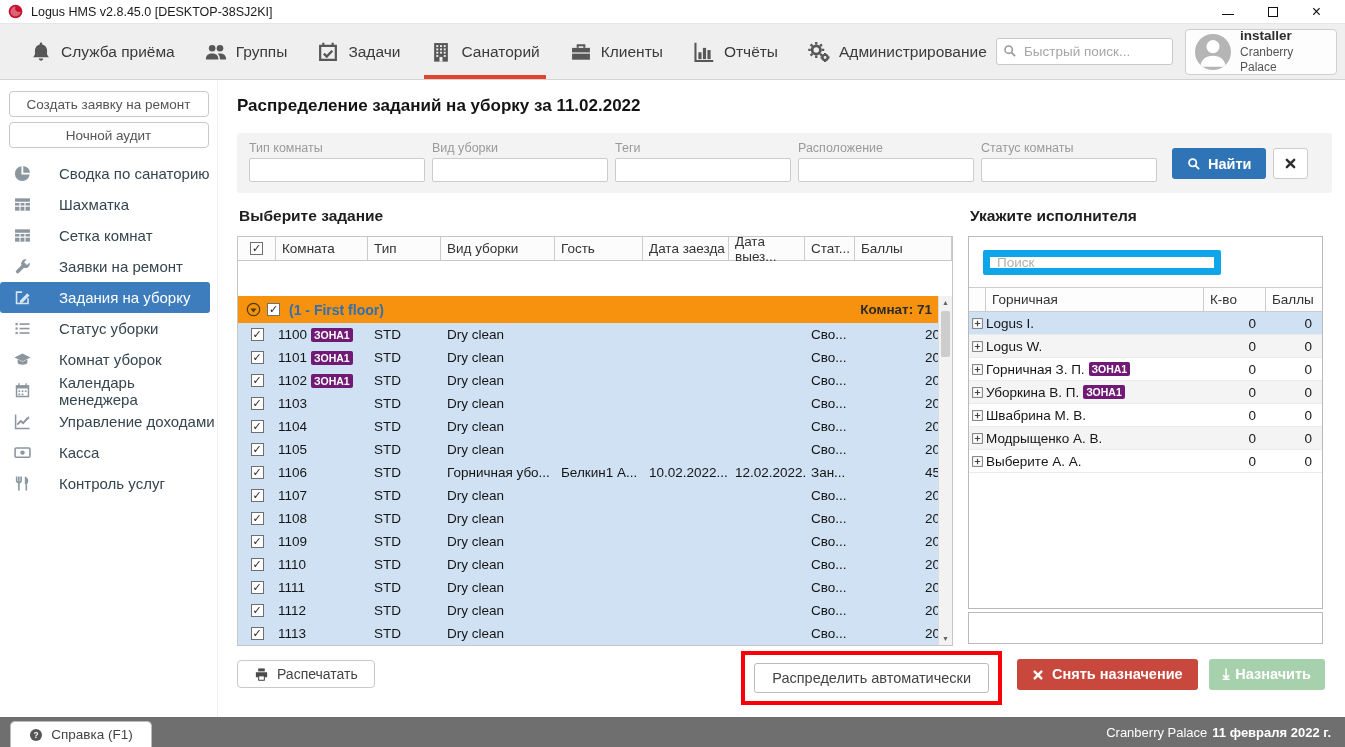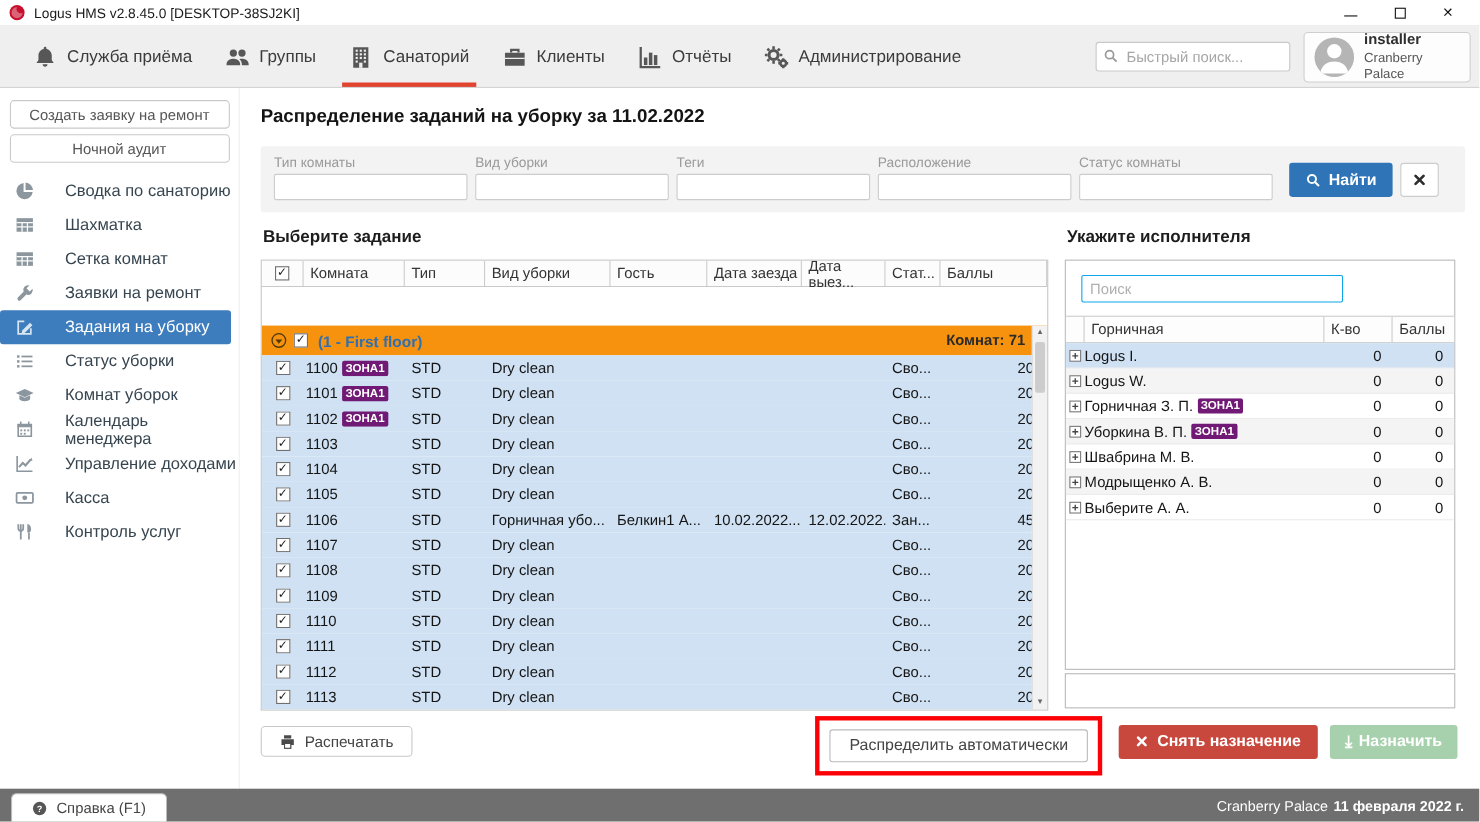--- a/index.html
+++ b/index.html
@@ -91,21 +91,21 @@
   .zone { background:#701a75; color:#fff; font-weight:bold; font-size:10.5px; padding:1px 3px; border-radius:2px; margin-left:4px; flex:none; }
   .room-num { margin-left:2px; }
   .vscroll { position:absolute; right:0; top:59px; bottom:0; width:14px; background:#f2f2f2; border-left:1px solid #ddd; }
   .vs-arrow { height:13px; display:flex; align-items:center; justify-content:center; font-size:7px; color:#666; cursor:pointer; }
   .vs-down { position:absolute; bottom:0; left:0; right:0; }
   .vs-thumb { position:absolute; top:15px; left:2px; width:9px; height:46px; background:#cdcdcd; border-radius:2px; cursor:grab; }
 
   
   .assignees-col { width:355px; flex:none; margin-left:15px; }
   .assign-box { border:1px solid #b9b9b9; height:373px; background:#fff; position:relative; }
-  .assign-search { margin:13px 0 12px 14px; width:238px; height:25px; border:1px solid #0ea5e9; border-radius:2px; padding:0 7px; font-size:13.5px; color:#555; outline:none; font-family:inherit; }
+  .assign-search { margin:13px 0 12px 14px; width:238px; height:25px; border:7px solid #0ea5e9; border-radius:2px; padding:0 7px; font-size:13.5px; color:#555; outline:none; font-family:inherit; }
   .assign-search::placeholder { color:#b0b0b0; }
   .ahead { display:flex; height:25px; border-top:1px solid #ccc; border-bottom:1px solid #ccc; font-size:13.5px; color:#333; background:#fdfdfd; }
   .ah { border-right:1px solid #ccc; display:flex; align-items:center; padding-left:6px; height:100%; }
   .a0 { width:17px; flex:none; display:flex; align-items:center; justify-content:center; }
   .a1 { flex:1; min-width:0; display:flex; align-items:center; overflow:hidden; white-space:nowrap; }
   .a2 { width:62px; flex:none; }
   .a3 { width:56px; flex:none; border-right:none !important; }
   .arow { display:flex; height:23px; align-items:center; font-size:13.5px; color:#151515; border-bottom:1px solid #ebebeb; cursor:pointer; }
   .arow.sel { background:#cfe1f3; }
   .arow.alt { background:#f4f4f4; }
@@ -164,20 +164,28 @@
             </svg></span>
           <span>Служба приёма</span>
         </div>
         <div class="nav-item">
           <span class="icon"><svg viewBox="0 0 16 16">
               <circle cx="5.2" cy="5.3" r="2.4" fill="currentColor"></circle>
               <circle cx="10.9" cy="5.3" r="2.4" fill="currentColor"></circle>
               <path fill="currentColor" d="M.7 12.7c0-2.3 2-3.7 4.5-3.7s4.5 1.4 4.5 3.7v.7H.7zM10.9 13.4c0-1.9-.6-3.3-1.7-4.1.5-.2 1.1-.3 1.7-.3 2.5 0 4.4 1.4 4.4 3.7v.7z"></path>
             </svg></span>
           <span>Группы</span>
+        </div>
+        <div class="nav-item">
+          <span class="icon"><svg viewBox="0 0 16 16">
+              <path fill="none" stroke="currentColor" stroke-width="1.6" d="M2.3 3.6h11.4v10.1H2.3z"></path>
+              <path stroke="currentColor" stroke-width="1.6" d="M4.6 1.2v2.9M11.4 1.2v2.9"></path>
+              <path fill="none" stroke="currentColor" stroke-width="1.8" d="M5 9.2l2.1 2.1 4-4.2"></path>
+            </svg></span>
+          <span>Задачи</span>
         </div>
         <div class="nav-item active">
           <span class="icon"><svg viewBox="0 0 16 16">
               <path fill="currentColor" d="M3 1.5h10V15H3z"></path>
               <g fill="#efefef">
                 <rect x="4.6" y="3" width="1.4" height="1.4"></rect>
                 <rect x="7.3" y="3" width="1.4" height="1.4"></rect>
                 <rect x="10" y="3" width="1.4" height="1.4"></rect>
                 <rect x="4.6" y="5.4" width="1.4" height="1.4"></rect>
                 <rect x="7.3" y="5.4" width="1.4" height="1.4"></rect>

